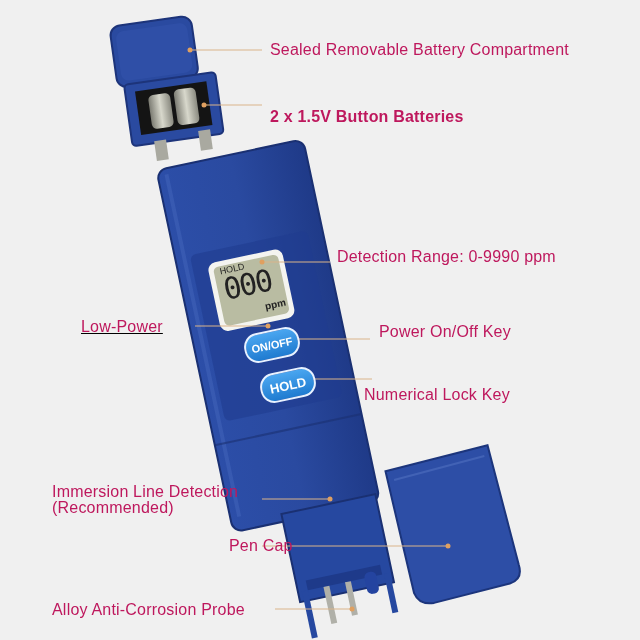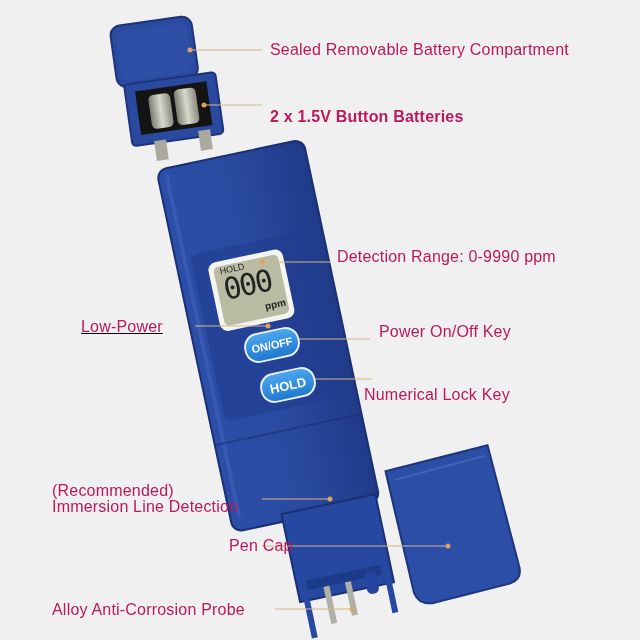--- a/index.html
+++ b/index.html
@@ -114,19 +114,19 @@
 
 <div class="label" style="left:270px; top:41px;">Sealed Removable Battery Compartment</div>
 <div class="label" style="left:270px; top:108px;font-weight:bold;">2 x 1.5V Button Batteries</div>
 <div class="label" style="left:337px; top:248px;">Detection Range: 0-9990 ppm</div>
 <div style="position:absolute; left:81px; top:318px;text-decoration:underline;">
   <div class="label" style="position:static;">Low-Power</div>
 </div>
 <div class="label" style="left:379px; top:323px;">Power On/Off Key</div>
 <div class="label" style="left:364px; top:370px;margin-top:16px;">Numerical Lock Key</div>
 <div style="position:absolute; left:52px; top:483px;">
+  <div class="label" style="position:static;">Immersion Line Detection</div>
   <div class="label" style="position:static; line-height:15px;">(Recommended)</div>
-  <div class="label" style="position:static;">Immersion Line Detection</div>
 </div>
 <div class="label" style="left:185px; top:537px;margin-left:44px;">Pen Cap</div>
 <div class="label" style="left:52px; top:601px;">Alloy Anti-Corrosion Probe</div>
 
 </div>
 
 </body></html>

